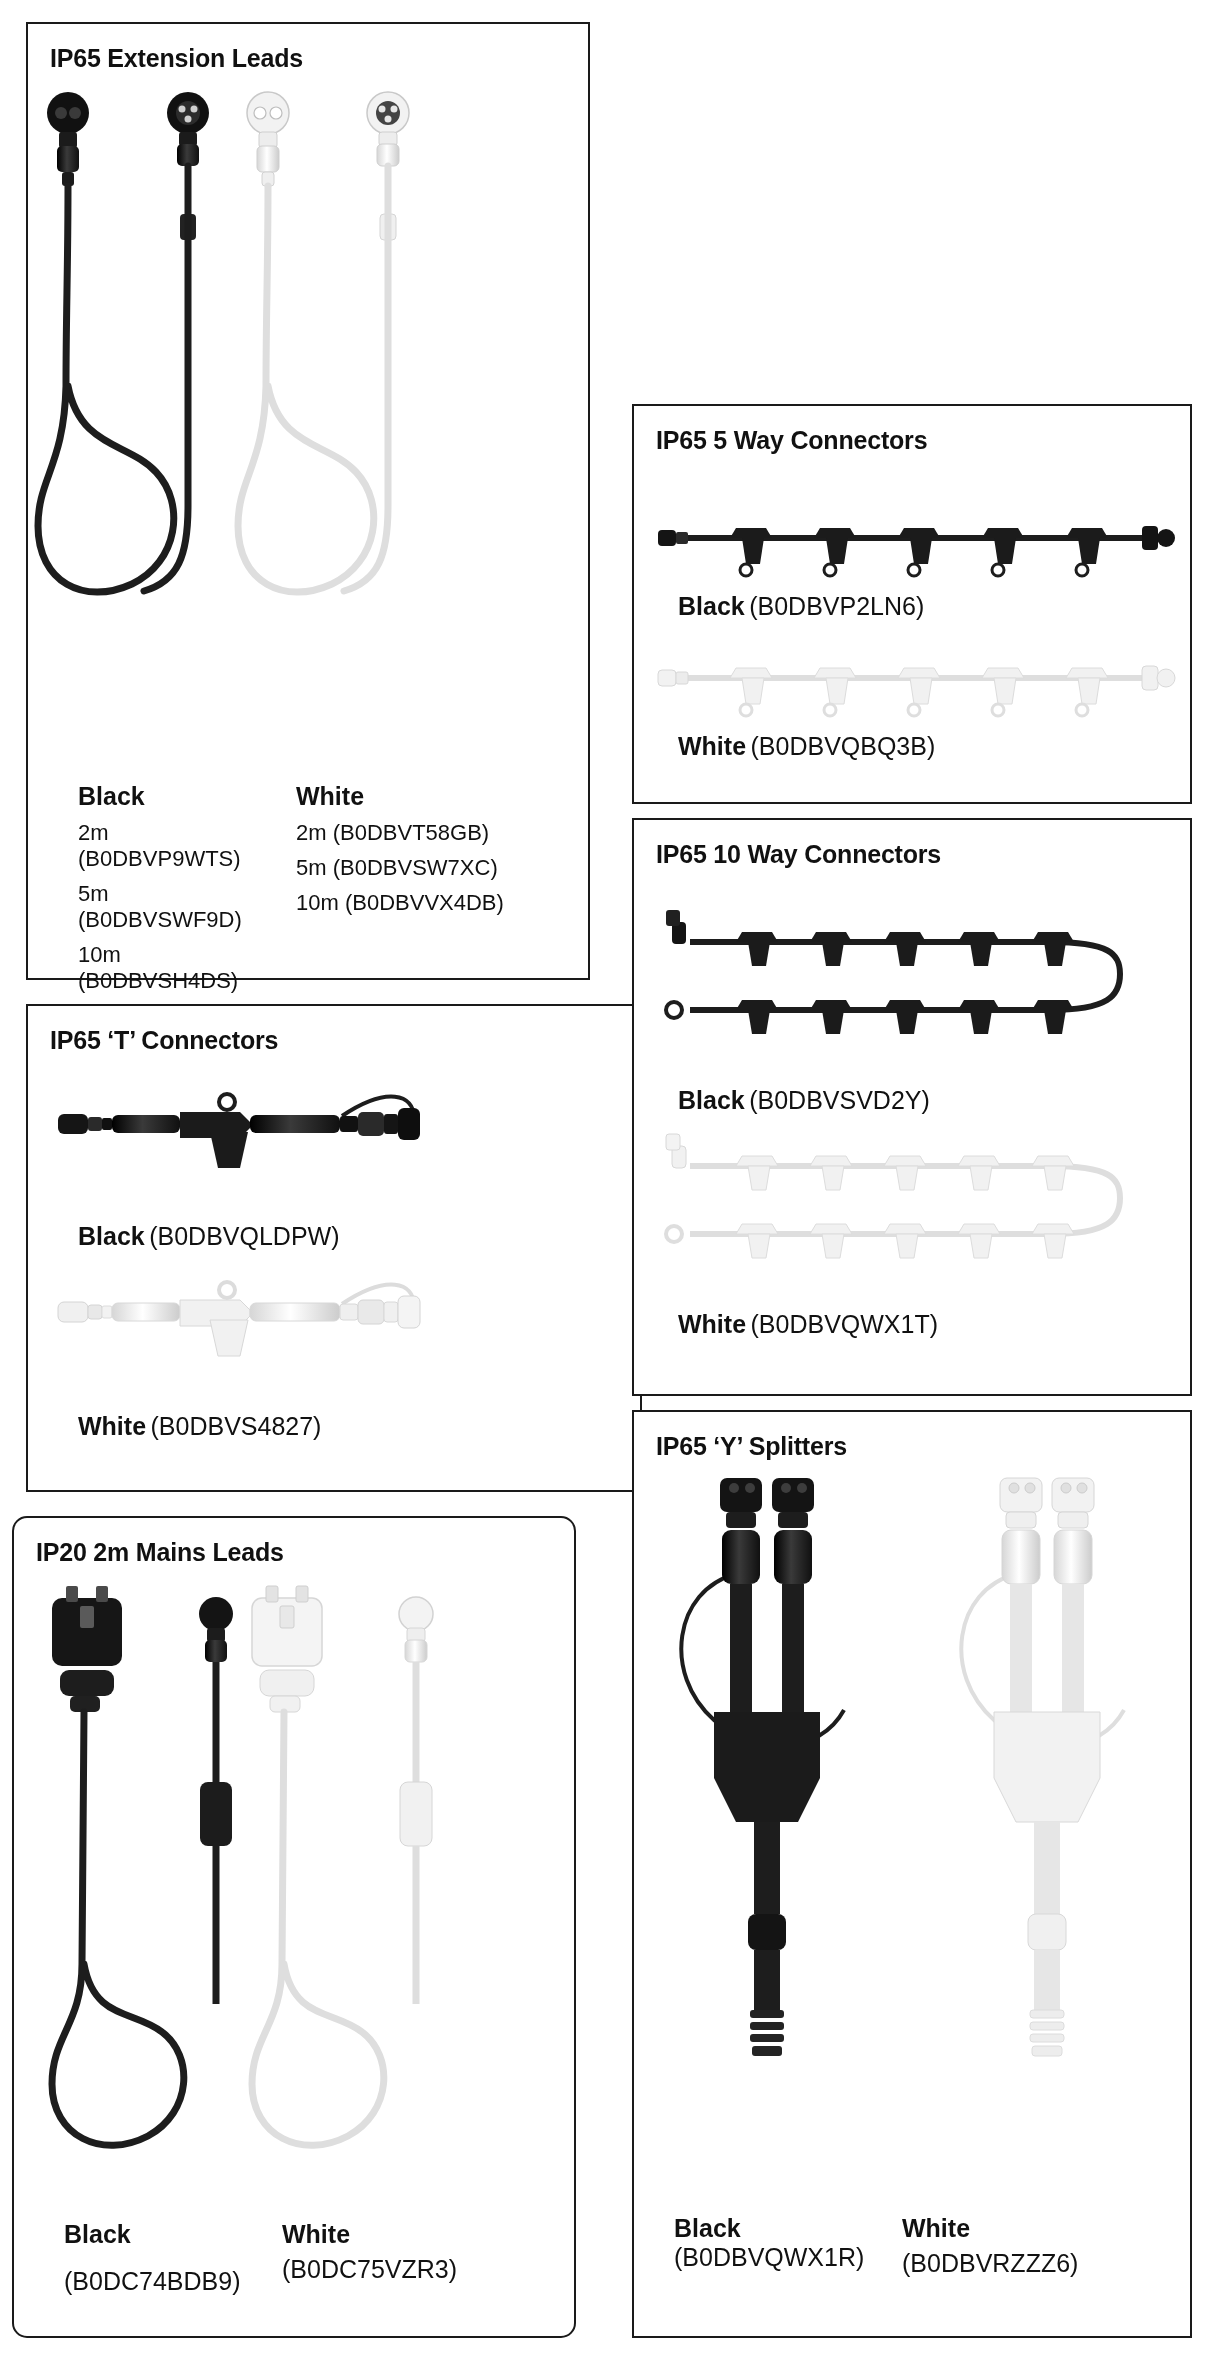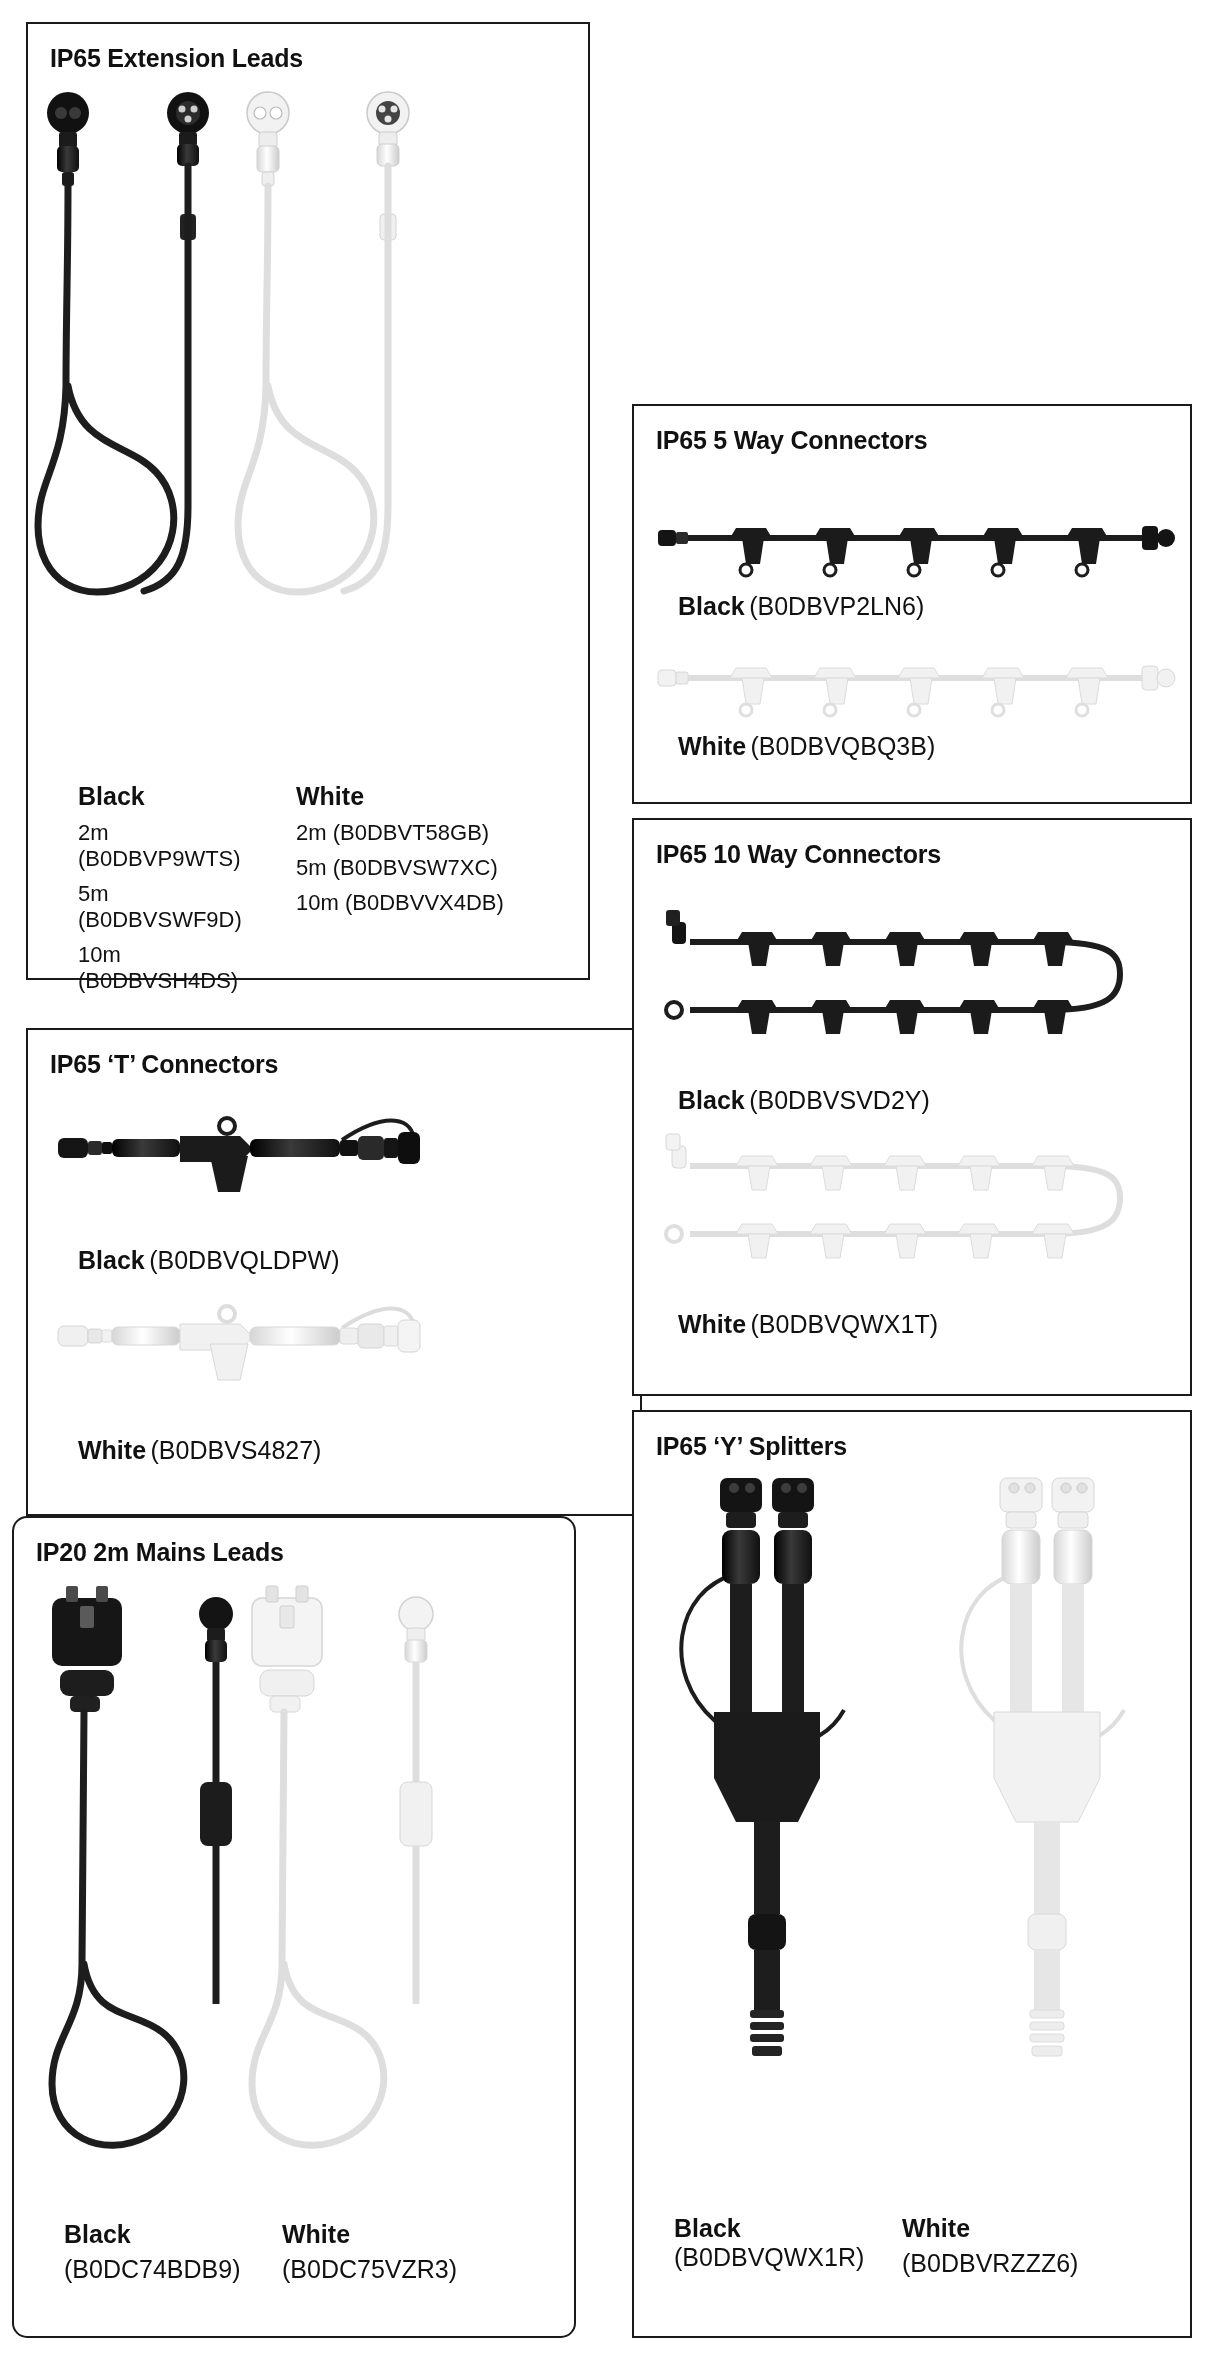--- a/index.html
+++ b/index.html
@@ -120,21 +120,21 @@
       <div class="lbl-reg">10m (B0DBVSH4DS)</div>
     </div>
     <div style="position:absolute; left:268px; top:758px; width:260px;" class="col-list">
       <div class="lbl-bold">White</div>
       <div class="lbl-reg">2m (B0DBVT58GB)</div>
       <div class="lbl-reg">5m (B0DBVSW7XC)</div>
       <div class="lbl-reg">10m (B0DBVVX4DB)</div>
     </div>
   </div>
 
-  <div class="panel" style="left:26px; top:1028px; width:616px; height:488px;">
+  <div class="panel" style="left:26px; top:1004px; width:616px; height:488px;">
     <div class="panel-title" style="position:absolute; left:22px; top:20px;">IP65 ‘T’ Connectors</div>
 
     <svg class="art" style="left:14px; top:70px;" width="540" height="120" viewBox="0 0 540 120">
       <path d="M300 40 C345 10, 372 18, 372 42" fill="none" stroke="#1d1d1d" stroke-width="4"></path>
       <rect x="16" y="38" width="30" height="20" rx="6" fill="#151515"></rect>
       <rect x="46" y="41" width="14" height="14" rx="3" fill="#2a2a2a"></rect>
       <rect x="60" y="42" width="10" height="12" rx="2" fill="#101010"></rect>
       <rect x="70" y="39" width="68" height="18" rx="6" fill="url(#blkGrad)"></rect>
       <path d="M138 36 h60 l10 10 v6 l-10 10 h-60 z" fill="#1b1b1b"></path>
       <circle cx="185" cy="26" r="8" fill="none" stroke="#1d1d1d" stroke-width="4"></circle>
@@ -203,21 +203,21 @@
       <circle cx="392" cy="30" r="17" fill="#f3f3f3" stroke="#d2d2d2" stroke-width="1.5"></circle>
       <rect x="383" y="44" width="18" height="14" rx="3" fill="#eeeeee" stroke="#d6d6d6"></rect>
       <rect x="381" y="56" width="22" height="22" rx="5" fill="url(#whtGrad)" stroke="#d6d6d6"></rect>
       <path d="M392 78 V 198" stroke="#dedede" stroke-width="7"></path>
       <rect x="376" y="198" width="32" height="64" rx="8" fill="#f1f1f1" stroke="#d6d6d6"></rect>
       <path d="M392 262 V 420" stroke="#dedede" stroke-width="7"></path>
     </svg>
 
     <div style="position:absolute; left:50px; top:702px; width:200px;">
       <div class="lbl-bold">Black</div>
-      <div class="lbl-code" style="margin-top:6px;"> (B0DC74BDB9)</div>
+      <div class="lbl-code" style="margin-top:18px;"> (B0DC74BDB9)</div>
     </div>
     <div style="position:absolute; left:268px; top:702px; width:250px;">
       <div class="lbl-bold">White</div>
       <div class="lbl-code" style="margin-top:6px;"> (B0DC75VZR3)</div>
     </div>
   </div>
 
   <div class="panel" style="left:632px; top:404px; width:560px; height:400px;">
     <div class="panel-title" style="position:absolute; left:22px; top:20px;">IP65 5 Way Connectors</div>
 

